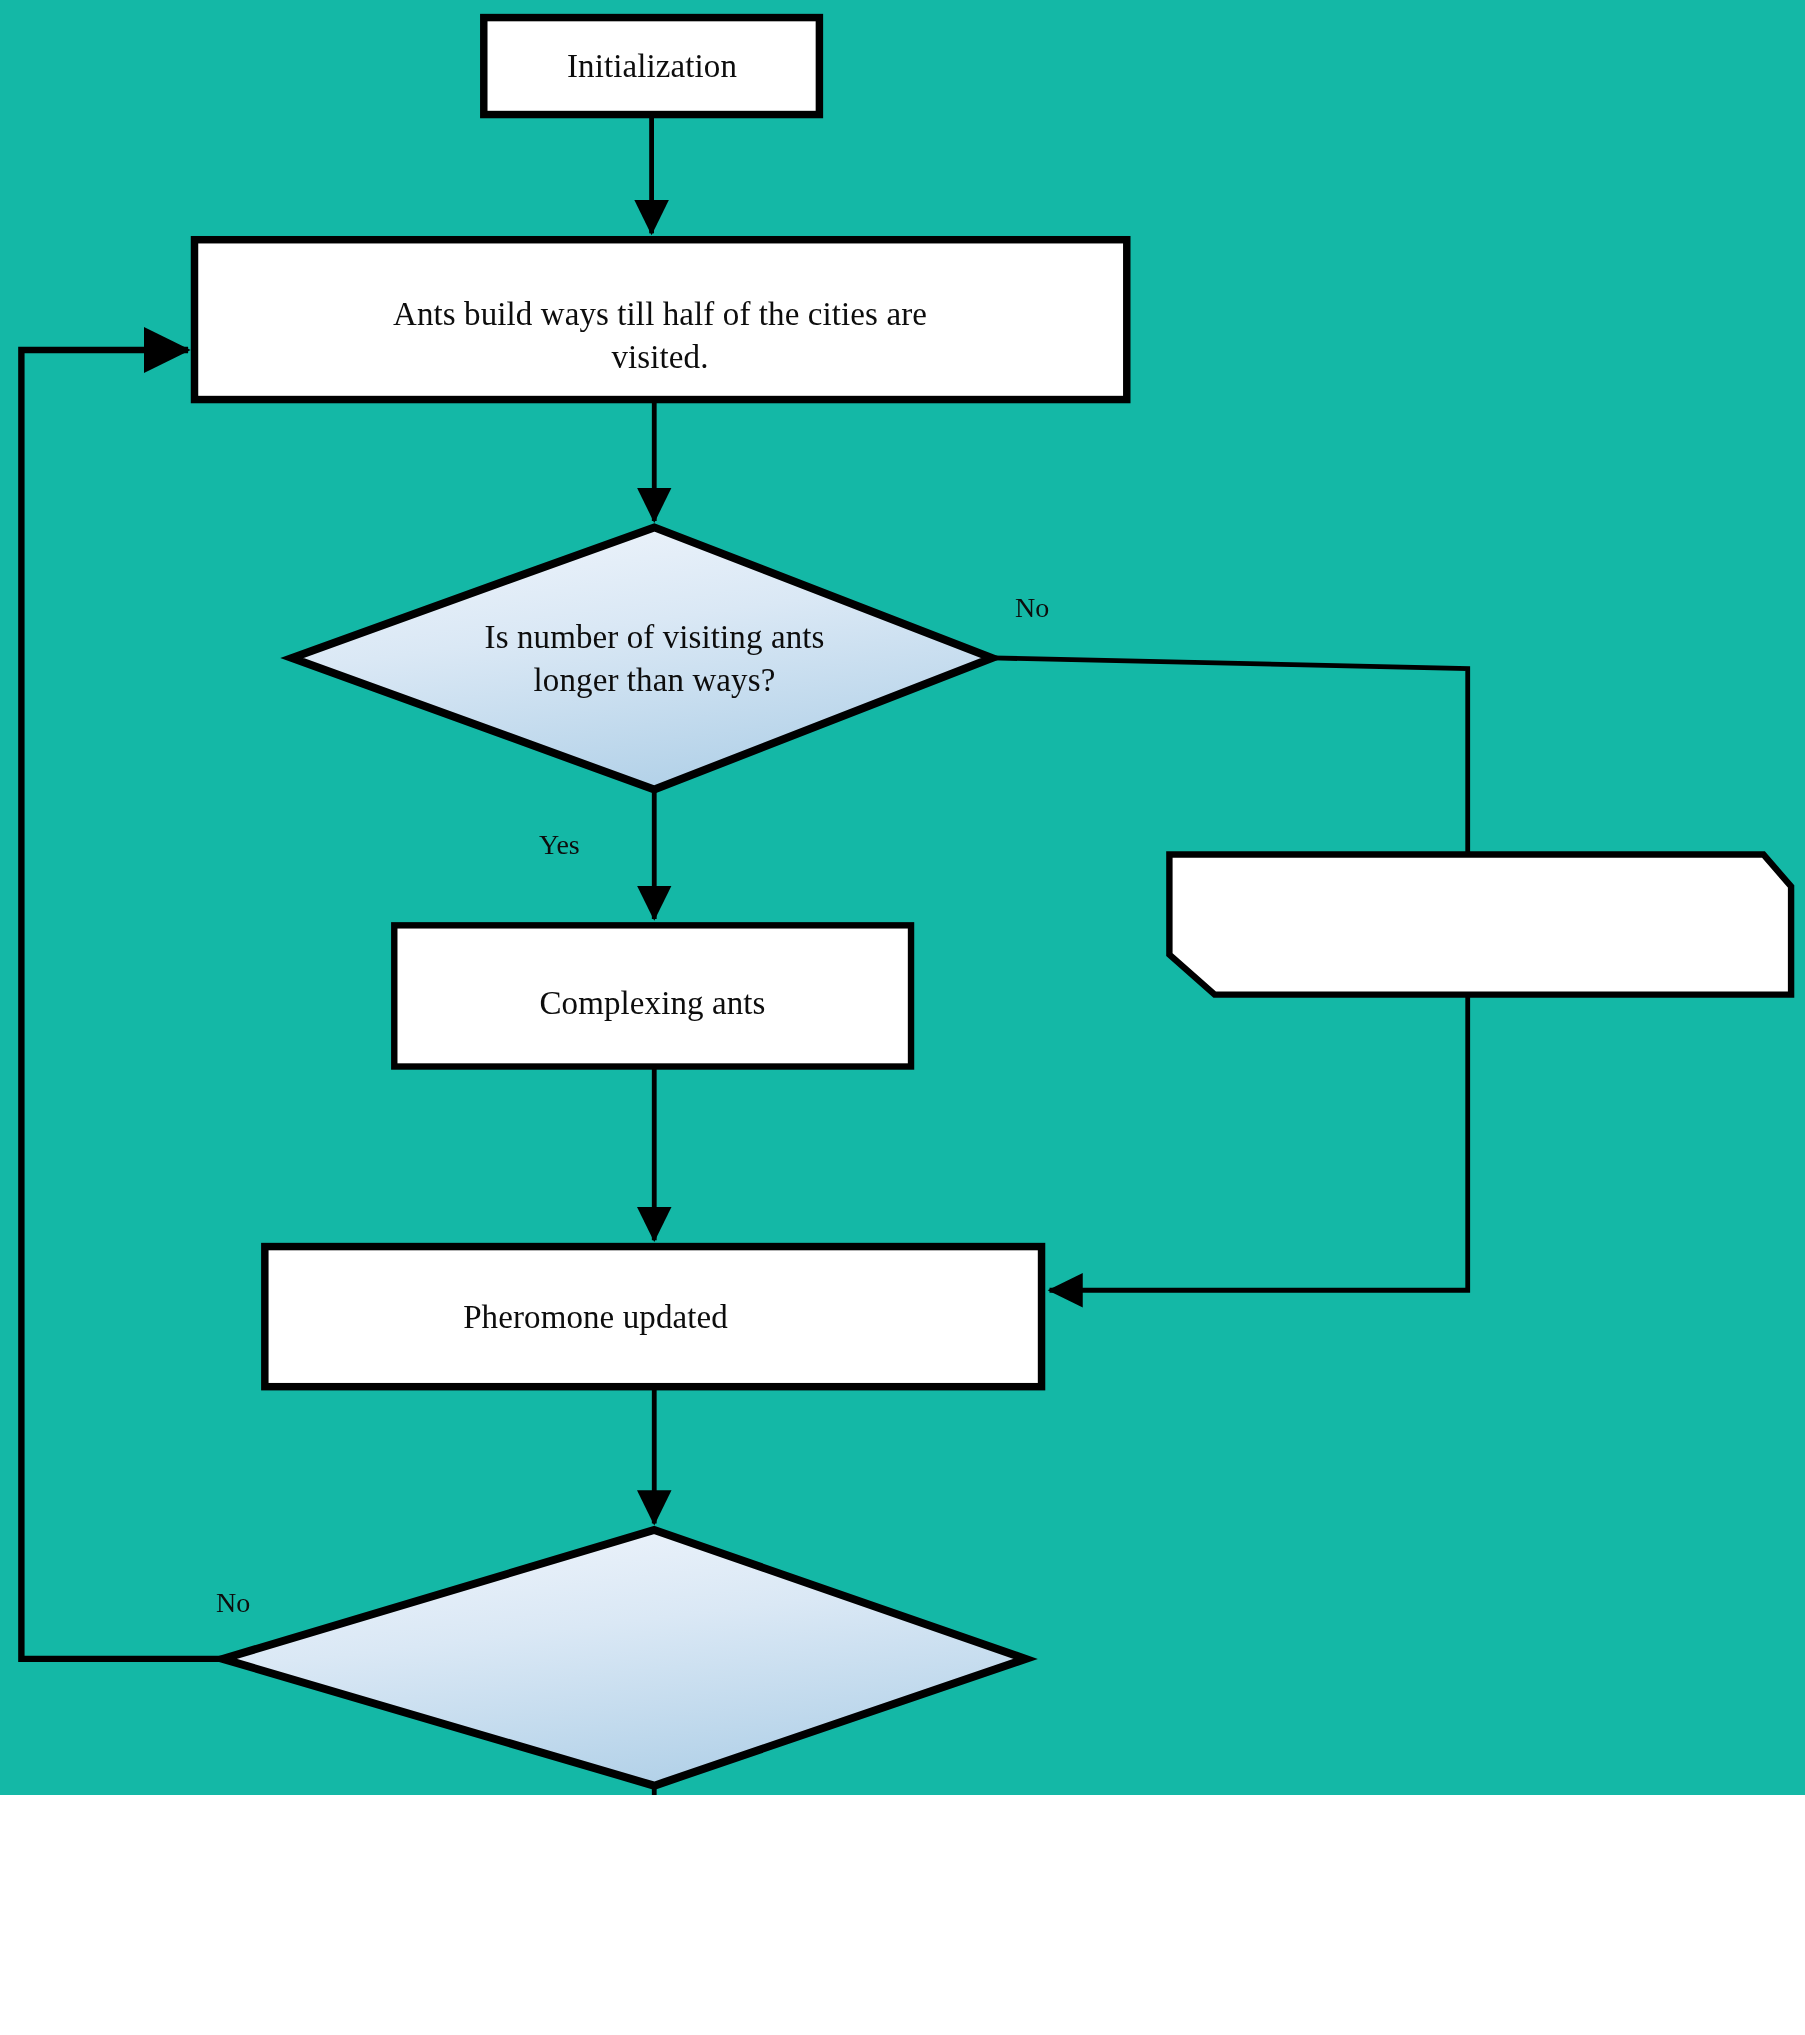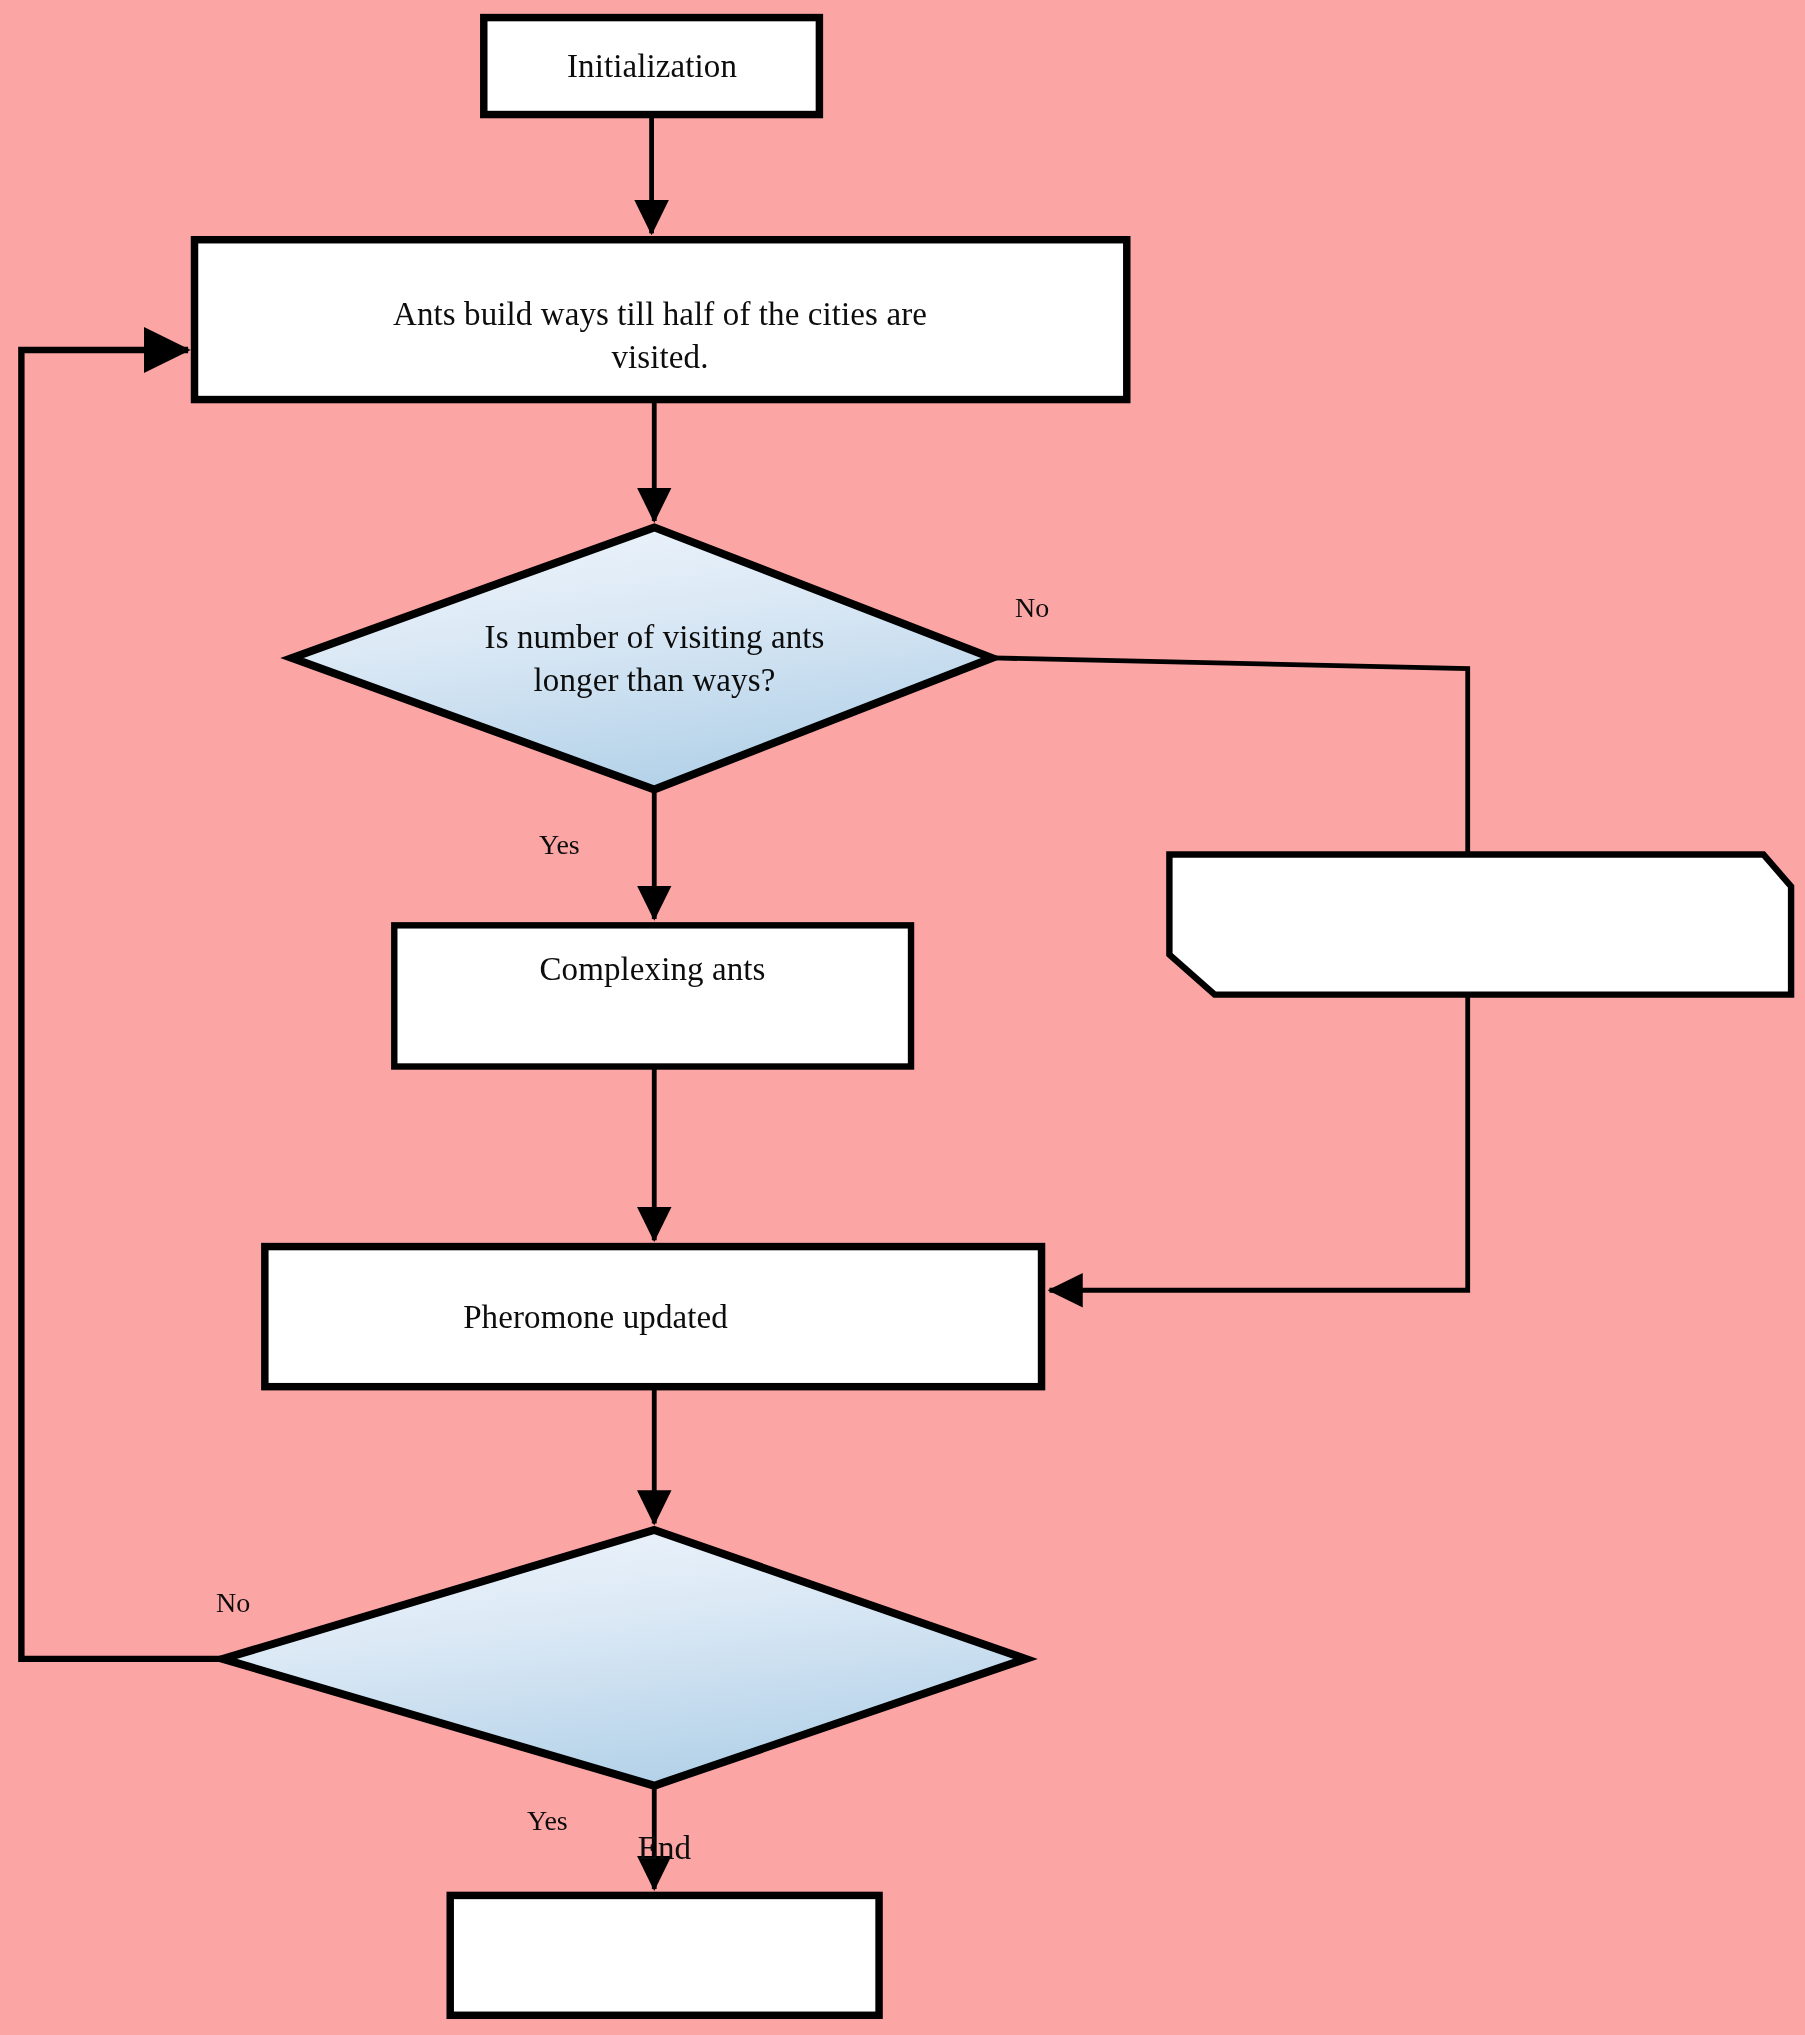--- a/index.html
+++ b/index.html
@@ -4,22 +4,22 @@
 <title>Ant Colony Optimization Flowchart</title>
 <style>
   html,body{margin:0;padding:0;background:#ffffff;}
   body{
     font-family:"Liberation Serif","DejaVu Serif",serif;
     color:#111111;
   }
   #stage{
     position:relative;
     width:1805px;
-    height:2035px;
-    background:#fca5a5;
+    height:1795px;
+    background:#14b8a6;
     overflow:hidden;
   }
   #flow-svg{
     position:absolute;
     left:0; top:0;
     width:1805px;
     height:2035px;
     display:block;
   }
   .node-text{
@@ -96,21 +96,21 @@
   </svg>
 
   <div class="node-text" style="left:484px; top:17.6px; width:336px; height:97px;">Initialization</div>
 
   <div class="node-text" style="left:194px; top:256px; width:932px; height:160px;">Ants build ways till half of the cities are
 visited.</div>
 
   <div class="node-text" style="left:335px; top:585px; width:639px; height:147px;">Is number of visiting ants
 longer than ways?</div>
 
-  <div class="node-text" style="left:394px; top:899px; width:517px; height:141px;">Complexing ants</div>
+  <div class="node-text" style="left:394px; top:933px; width:517px; height:141px;">Complexing ants</div>
 
 
   <div class="node-text" style="left:265px; top:1247px; width:661px; height:140px;">Pheromone updated</div>
 
 
   <div class="node-text" style="left:450px; top:1788px; width:429px; height:120px;">End</div>
 
   <div class="edge-label" style="left:1015px; top:594px;">No</div>
 
   <div class="edge-label" style="left:539px; top:831px;">Yes</div>

